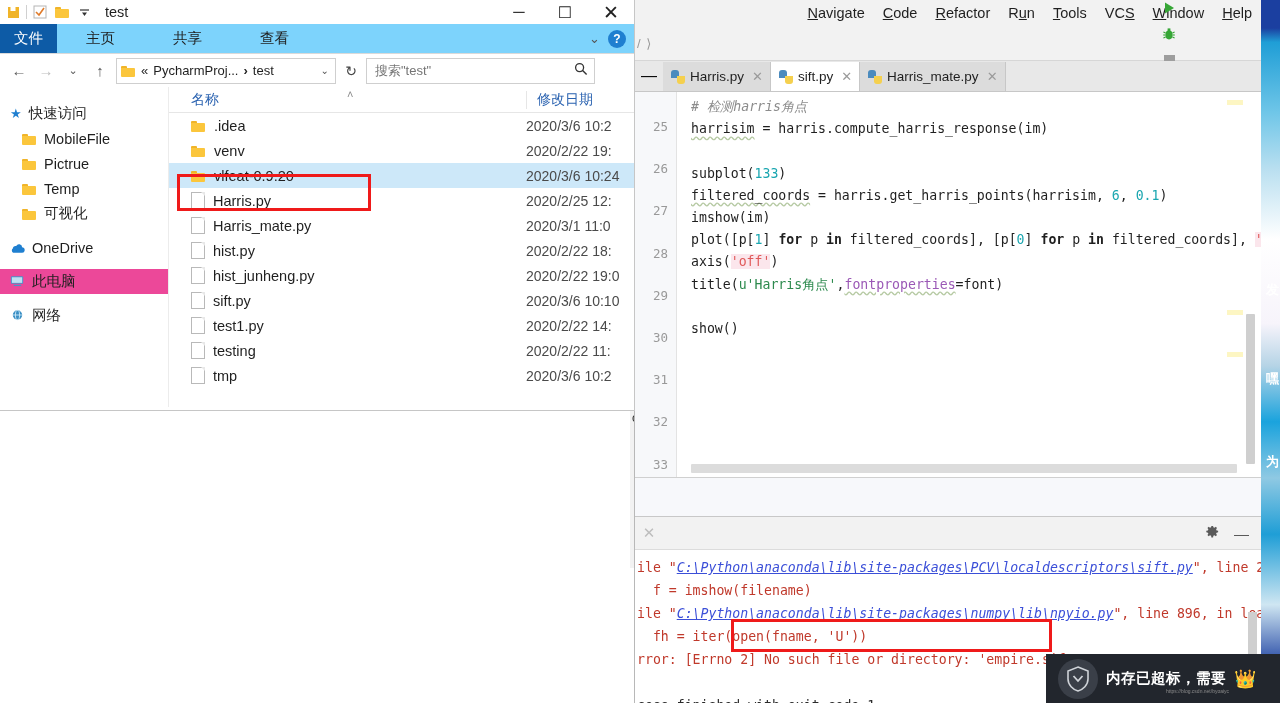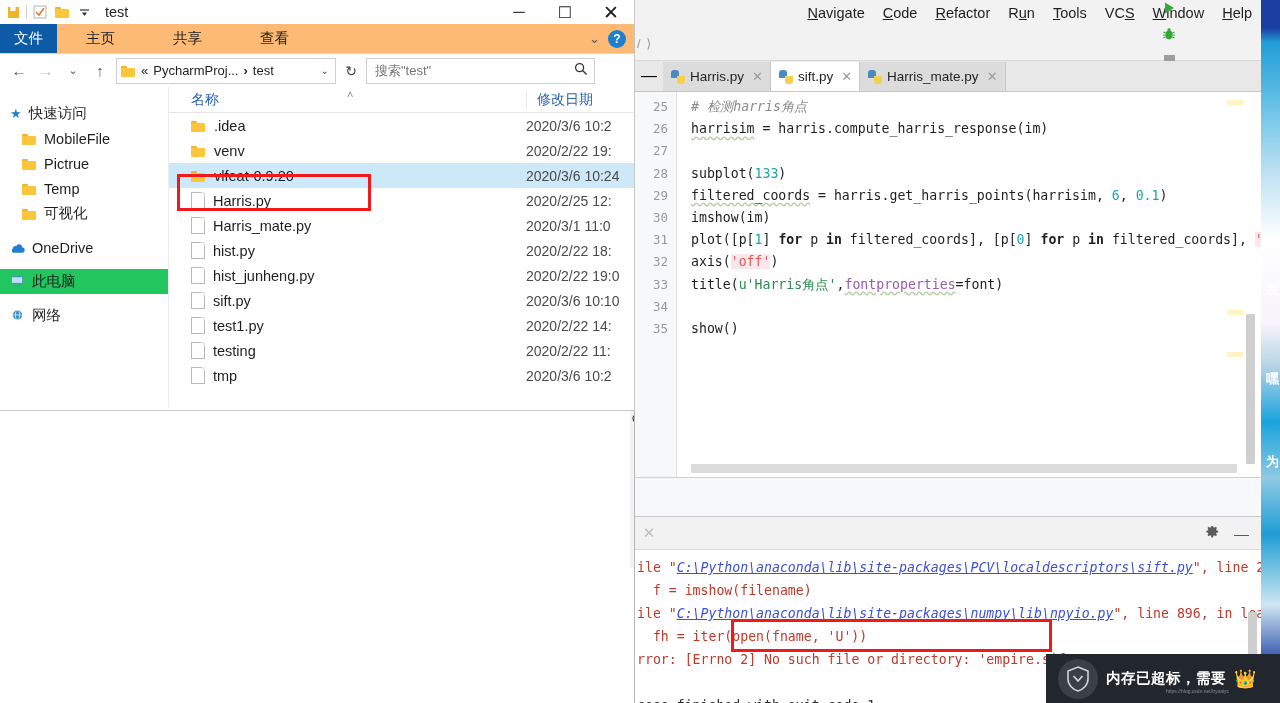--- a/index.html
+++ b/index.html
@@ -53,21 +53,21 @@
      background:#dcdcdc;border-right:1px solid #c7c7c7;font-size:13.5px;color:#1f1f1f;}
   .etab.active{background:#ffffff;}
   .etab .x{color:#9a9a9a;font-size:13px;margin-left:3px;}
 
   
   #pc-editor{position:relative;height:385px;background:#ffffff;display:flex;
      border-bottom:1px solid #d0d0d0;overflow:hidden;}
   #gutter{width:42px;background:#f7f8fa;border-right:1px solid #e3e3e3;
      padding-top:4px;text-align:right;box-sizing:border-box;padding-right:8px;}
   #gutter div{font-family:"DejaVu Sans Mono",monospace;font-size:12.5px;color:#999;
-     line-height:22.2px;height:22.2px;}
+     line-height:22.2px;height:22.2px;margin-top:20px;}
   #code{flex:1;padding:4px 0 0 14px;background:#fff;position:relative;overflow:hidden;}
   #code .ln{font-family:"DejaVu Sans Mono",monospace;font-size:13.2px;color:#1f1f1f;
      line-height:22.2px;height:22.2px;white-space:pre;}
   .c-com{color:#8c8c8c;font-style:italic;}
   .c-num{color:#1aa6b0;}
   .c-str{color:#e05a5a;background:#fbe6ec;}
   .c-str2{color:#2d8a4e;}
   .c-kw{color:#1f1f1f;font-weight:bold;}
   .c-kwarg{color:#9b59b6;}
   .sq{text-decoration:underline;text-decoration-style:wavy;text-decoration-color:#b5c9a2;
@@ -104,21 +104,21 @@
   #ex-title{height:24px;background:#ffffff;display:flex;align-items:center;
      position:relative;}
   #ex-qat{display:flex;align-items:center;gap:0px;padding-left:2px;}
   .qat-ic{width:22px;height:22px;display:flex;align-items:center;justify-content:center;}
   .qat-sep{width:1px;height:14px;background:#d0d0d0;margin:0 2px;}
   #ex-title-text{font-size:14.5px;color:#1f1f1f;margin-left:10px;}
   #ex-wbtns{margin-left:auto;display:flex;height:24px;}
   .wbtn{width:46px;height:24px;display:flex;align-items:center;justify-content:center;
      color:#1f1f1f;}
 
-  #ex-ribbon{height:29px;background:#fdba74;display:flex;align-items:stretch;
+  #ex-ribbon{height:29px;background:#7dd3fc;display:flex;align-items:stretch;
      border-bottom:1px solid #dadada;position:relative;}
   .rtab{display:flex;align-items:center;padding:0 29px;font-size:14.5px;color:#1f1f1f;}
   .rtab.file{background:#0d5ba6;color:#ffffff;padding:0 14px;}
   #ex-ribbon .right{margin-left:auto;display:flex;align-items:center;gap:8px;padding-right:8px;}
   .help-dot{width:18px;height:18px;border-radius:50%;background:#1f7fd0;color:#fff;
      font-size:12px;display:flex;align-items:center;justify-content:center;font-weight:bold;}
 
   #ex-nav{height:33px;display:flex;align-items:center;padding:0 8px;gap:5px;background:#fff;}
   .nav-ic{width:22px;height:22px;display:flex;align-items:center;justify-content:center;
      color:#5a5a5a;font-size:15px;}
@@ -131,21 +131,21 @@
   #ex-search{flex:1;height:24px;border:1px solid #cfcfcf;background:#fff;display:flex;
      align-items:center;padding:0 6px;max-width:215px;}
   #ex-search input{border:0;outline:0;flex:1;font-size:13px;color:#888;
      font-family:"Liberation Sans",sans-serif;background:transparent;}
 
   #ex-body{display:flex;height:320px;}
   #ex-side{width:168px;padding-top:14px;background:#fff;border-right:1px solid #ececec;}
   .side-item{height:25px;display:flex;align-items:center;gap:7px;padding-left:10px;
      font-size:14.5px;color:#1f1f1f;white-space:nowrap;}
   .side-item.sub{padding-left:22px;}
-  .side-item.sel2{background:#22c55e;}
+  .side-item.sel2{background:#ec4899;}
 
   #ex-list{flex:1;position:relative;background:#fff;}
   #ex-cols{height:25px;display:flex;align-items:center;border-bottom:1px solid #e6e6e6;
      position:relative;}
   #ex-cols .ch{font-size:14px;color:#2a62b0;}
   #ex-cols .ch.name{padding-left:22px;}
   #ex-cols .ch.date{position:absolute;left:357px;padding-left:10px;border-left:1px solid #e6e6e6;
      height:18px;display:flex;align-items:center;}
   #ex-cols .sortmark{position:absolute;left:178px;top:1px;color:#8a8a8a;font-size:11px;}
   .frow{height:25px;display:flex;align-items:center;position:relative;font-size:14.5px;color:#1f1f1f;}

